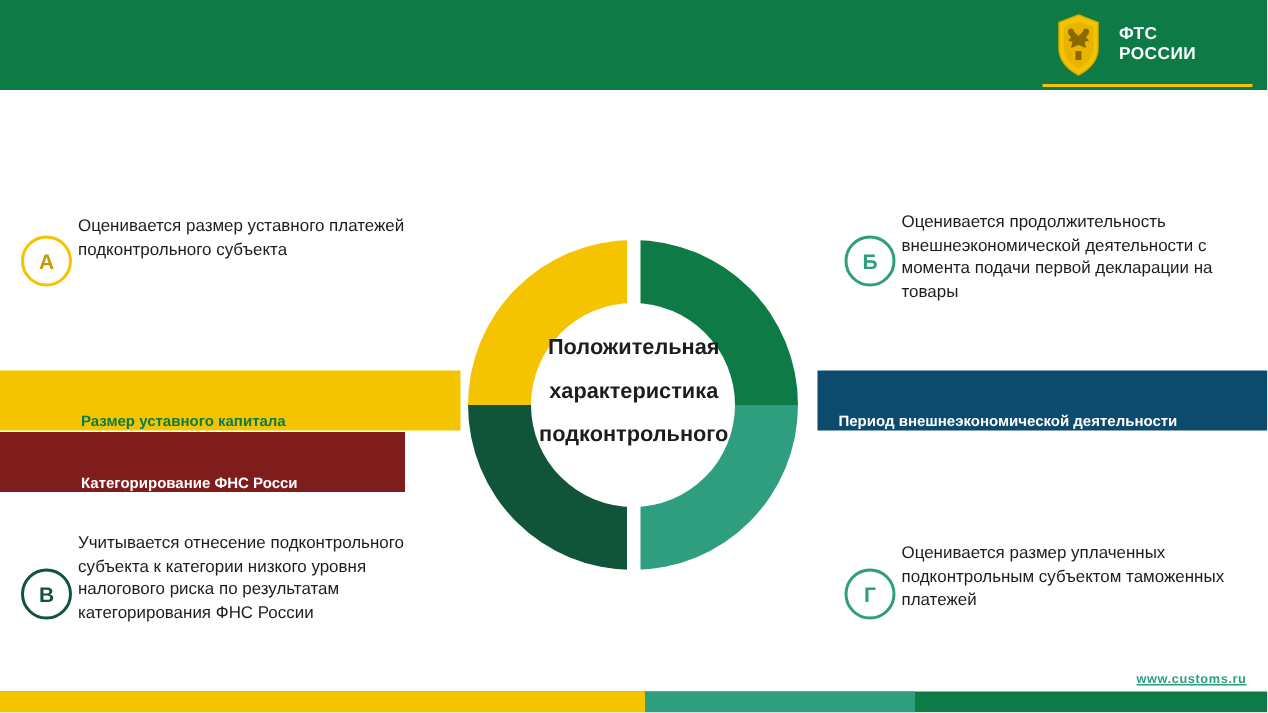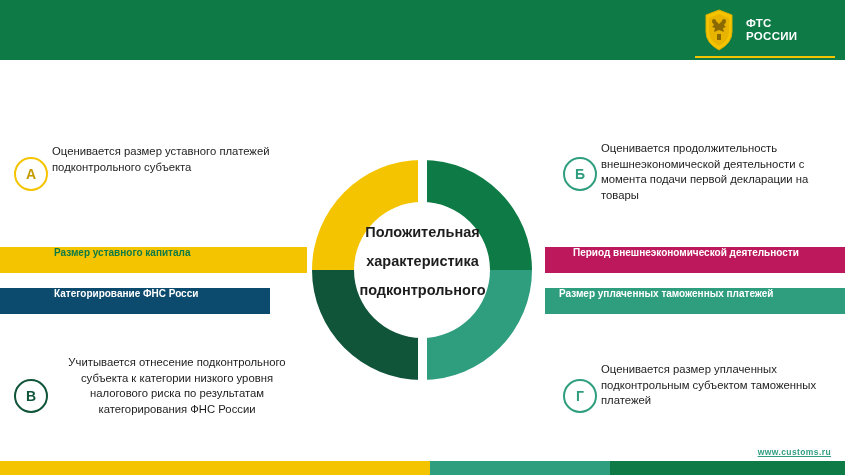--- a/index.html
+++ b/index.html
@@ -119,53 +119,53 @@
     text-align: center;
     color: #1d1d1d;
     font-size: 14.5px;
     font-weight: bold;
     line-height: 29px;
   }
 
   
   .bar {
     position: absolute;
-    height: 26px;
+    height: 40px;
     display: flex;
-    align-items: flex-start;
+    align-items: flex-end;
   }
   .bar span {
     font-size: 10px;
     font-weight: bold;
     white-space: nowrap;
   }
   .bar-yellow {
     left: 0;
     top: 247px;
     width: 307px;
     background: #f5c400;
     padding-left: 54px;
     box-sizing: border-box;
   }
   .bar-yellow span { color: #0e7a46; }
   .bar-darkgreen {
     left: 0;
     top: 288px;
     width: 270px;
-    background: #0c4a6e;
+    background: #7f1d1d;
     padding-left: 54px;
     box-sizing: border-box;
   }
   .bar-darkgreen span { color: #ffffff; }
   .bar-green-right {
     left: 545px;
     top: 247px;
     width: 300px;
-    background: #be185d;
-    padding-left: 28px;
+    background: #0c4a6e;
+    padding-left: 14px;
     box-sizing: border-box;
   }
   .bar-green-right span { color: #ffffff; }
   .bar-teal-right {
     left: 545px;
     top: 288px;
     width: 300px;
     background: #2f9e7f;
     padding-left: 14px;
     box-sizing: border-box;
@@ -193,21 +193,21 @@
 
   
   .desc {
     position: absolute;
     color: #1d1d1d;
     font-size: 11.3px;
     line-height: 15.5px;
   }
   .desc-a { left: 52px; top: 144px; width: 240px; }
   .desc-b { left: 601px; top: 141px; width: 244px; }
-  .desc-v { left: 52px; top: 355px; width: 250px; text-align: center; }
+  .desc-v { left: 52px; top: 355px; width: 250px; }
   .desc-g { left: 601px; top: 362px; width: 240px; }
 </style>
 </head>
 <body>
 
 <div id="slide">
 
   <div class="header">
     <div class="header-logo">
       <div class="emblem">
@@ -253,23 +253,20 @@
 
   <div class="bar bar-yellow">
     <span>Размер уставного  капитала</span>
   </div>
   <div class="bar bar-darkgreen">
     <span>Категорирование ФНС Росси</span>
   </div>
   <div class="bar bar-green-right">
     <span>Период  внешнеэкономической деятельности</span>
   </div>
-  <div class="bar bar-teal-right">
-    <span>Размер уплаченных таможенных платежей</span>
-  </div>
 
   <div class="badge badge-a">А</div>
   <div class="badge badge-b">Б</div>
   <div class="badge badge-v">В</div>
   <div class="badge badge-g">Г</div>
 
   <div class="desc desc-a">Оценивается размер уставного платежей  подконтрольного субъекта</div>
   <div class="desc desc-b">Оценивается продолжительность внешнеэкономической деятельности  с момента подачи первой декларации  на товары</div>
   <div class="desc desc-v">Учитывается отнесение подконтрольного субъекта к категории низкого уровня налогового риска по результатам категорирования ФНС России</div>
   <div class="desc desc-g">Оценивается  размер уплаченных подконтрольным субъектом таможенных платежей</div>

